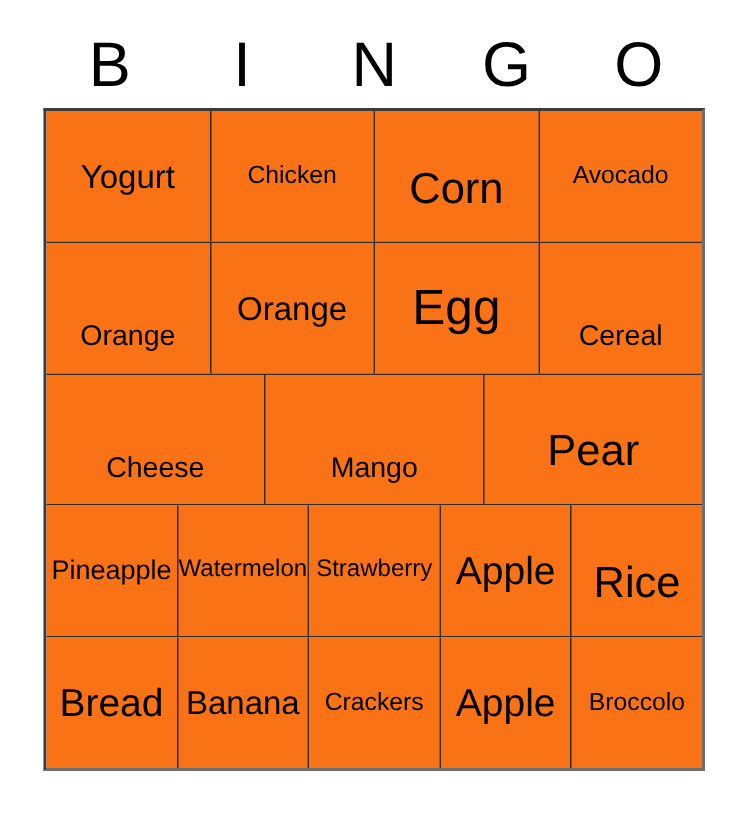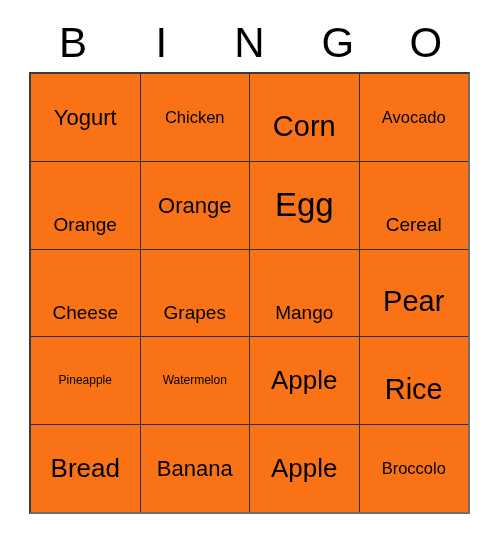--- a/index.html
+++ b/index.html
@@ -84,22 +84,22 @@
     border-left: 1.5px solid #2e2e2e;
   }
   .cell-text {
     display: block;
     line-height: 1.05;
     white-space: nowrap;
     color: #000000;
   }
 
   
-  .fs-xs   { font-size: 12px; }
-  .fs-sm   { font-size: 12px; }
+  .fs-xs   { font-size: 16px; }
+  .fs-sm   { font-size: 18px; }
   .fs-md   { font-size: 16.5px; }
   .fs-lg   { font-size: 19px; margin-top: 40px; }
   .fs-xl   { font-size: 22px; }
   .fs-2xl  { font-size: 26px; }
   .fs-3xl  { font-size: 29px; margin-top: 17px; }
   .fs-4xl  { font-size: 33px; }
 </style>
 </head>
 <body>
 
@@ -143,53 +143,56 @@
       <div class="cell">
           <span class="cell-text fs-lg">Cereal</span>
         </div>
     </div>
 
     <div class="grid-row">
       <div class="cell">
           <span class="cell-text fs-lg">Cheese</span>
         </div>
       <div class="cell">
-          <span class="cell-text fs-lg">Grapes</span>
-        </div>
-      <div class="cell">
           <span class="cell-text fs-lg">Mango</span>
         </div>
       <div class="cell">
           <span class="cell-text fs-3xl">Pear</span>
         </div>
     </div>
 
     <div class="grid-row">
       <div class="cell">
           <span class="cell-text fs-sm">Pineapple</span>
         </div>
       <div class="cell">
           <span class="cell-text fs-xs">Watermelon</span>
+        </div>
+      <div class="cell">
+          <span class="cell-text fs-xs">Strawberry</span>
         </div>
       <div class="cell">
           <span class="cell-text fs-2xl">Apple</span>
         </div>
       <div class="cell">
           <span class="cell-text fs-3xl">Rice</span>
         </div>
     </div>
 
     <div class="grid-row">
       <div class="cell">
           <span class="cell-text fs-2xl">Bread</span>
         </div>
       <div class="cell">
           <span class="cell-text fs-xl">Banana</span>
         </div>
       <div class="cell">
+          <span class="cell-text fs-md">Crackers</span>
+        </div>
+      <div class="cell">
           <span class="cell-text fs-2xl">Apple</span>
         </div>
       <div class="cell">
           <span class="cell-text fs-md">Broccolo</span>
         </div>
     </div>
 
   </div>
 </div>
 

